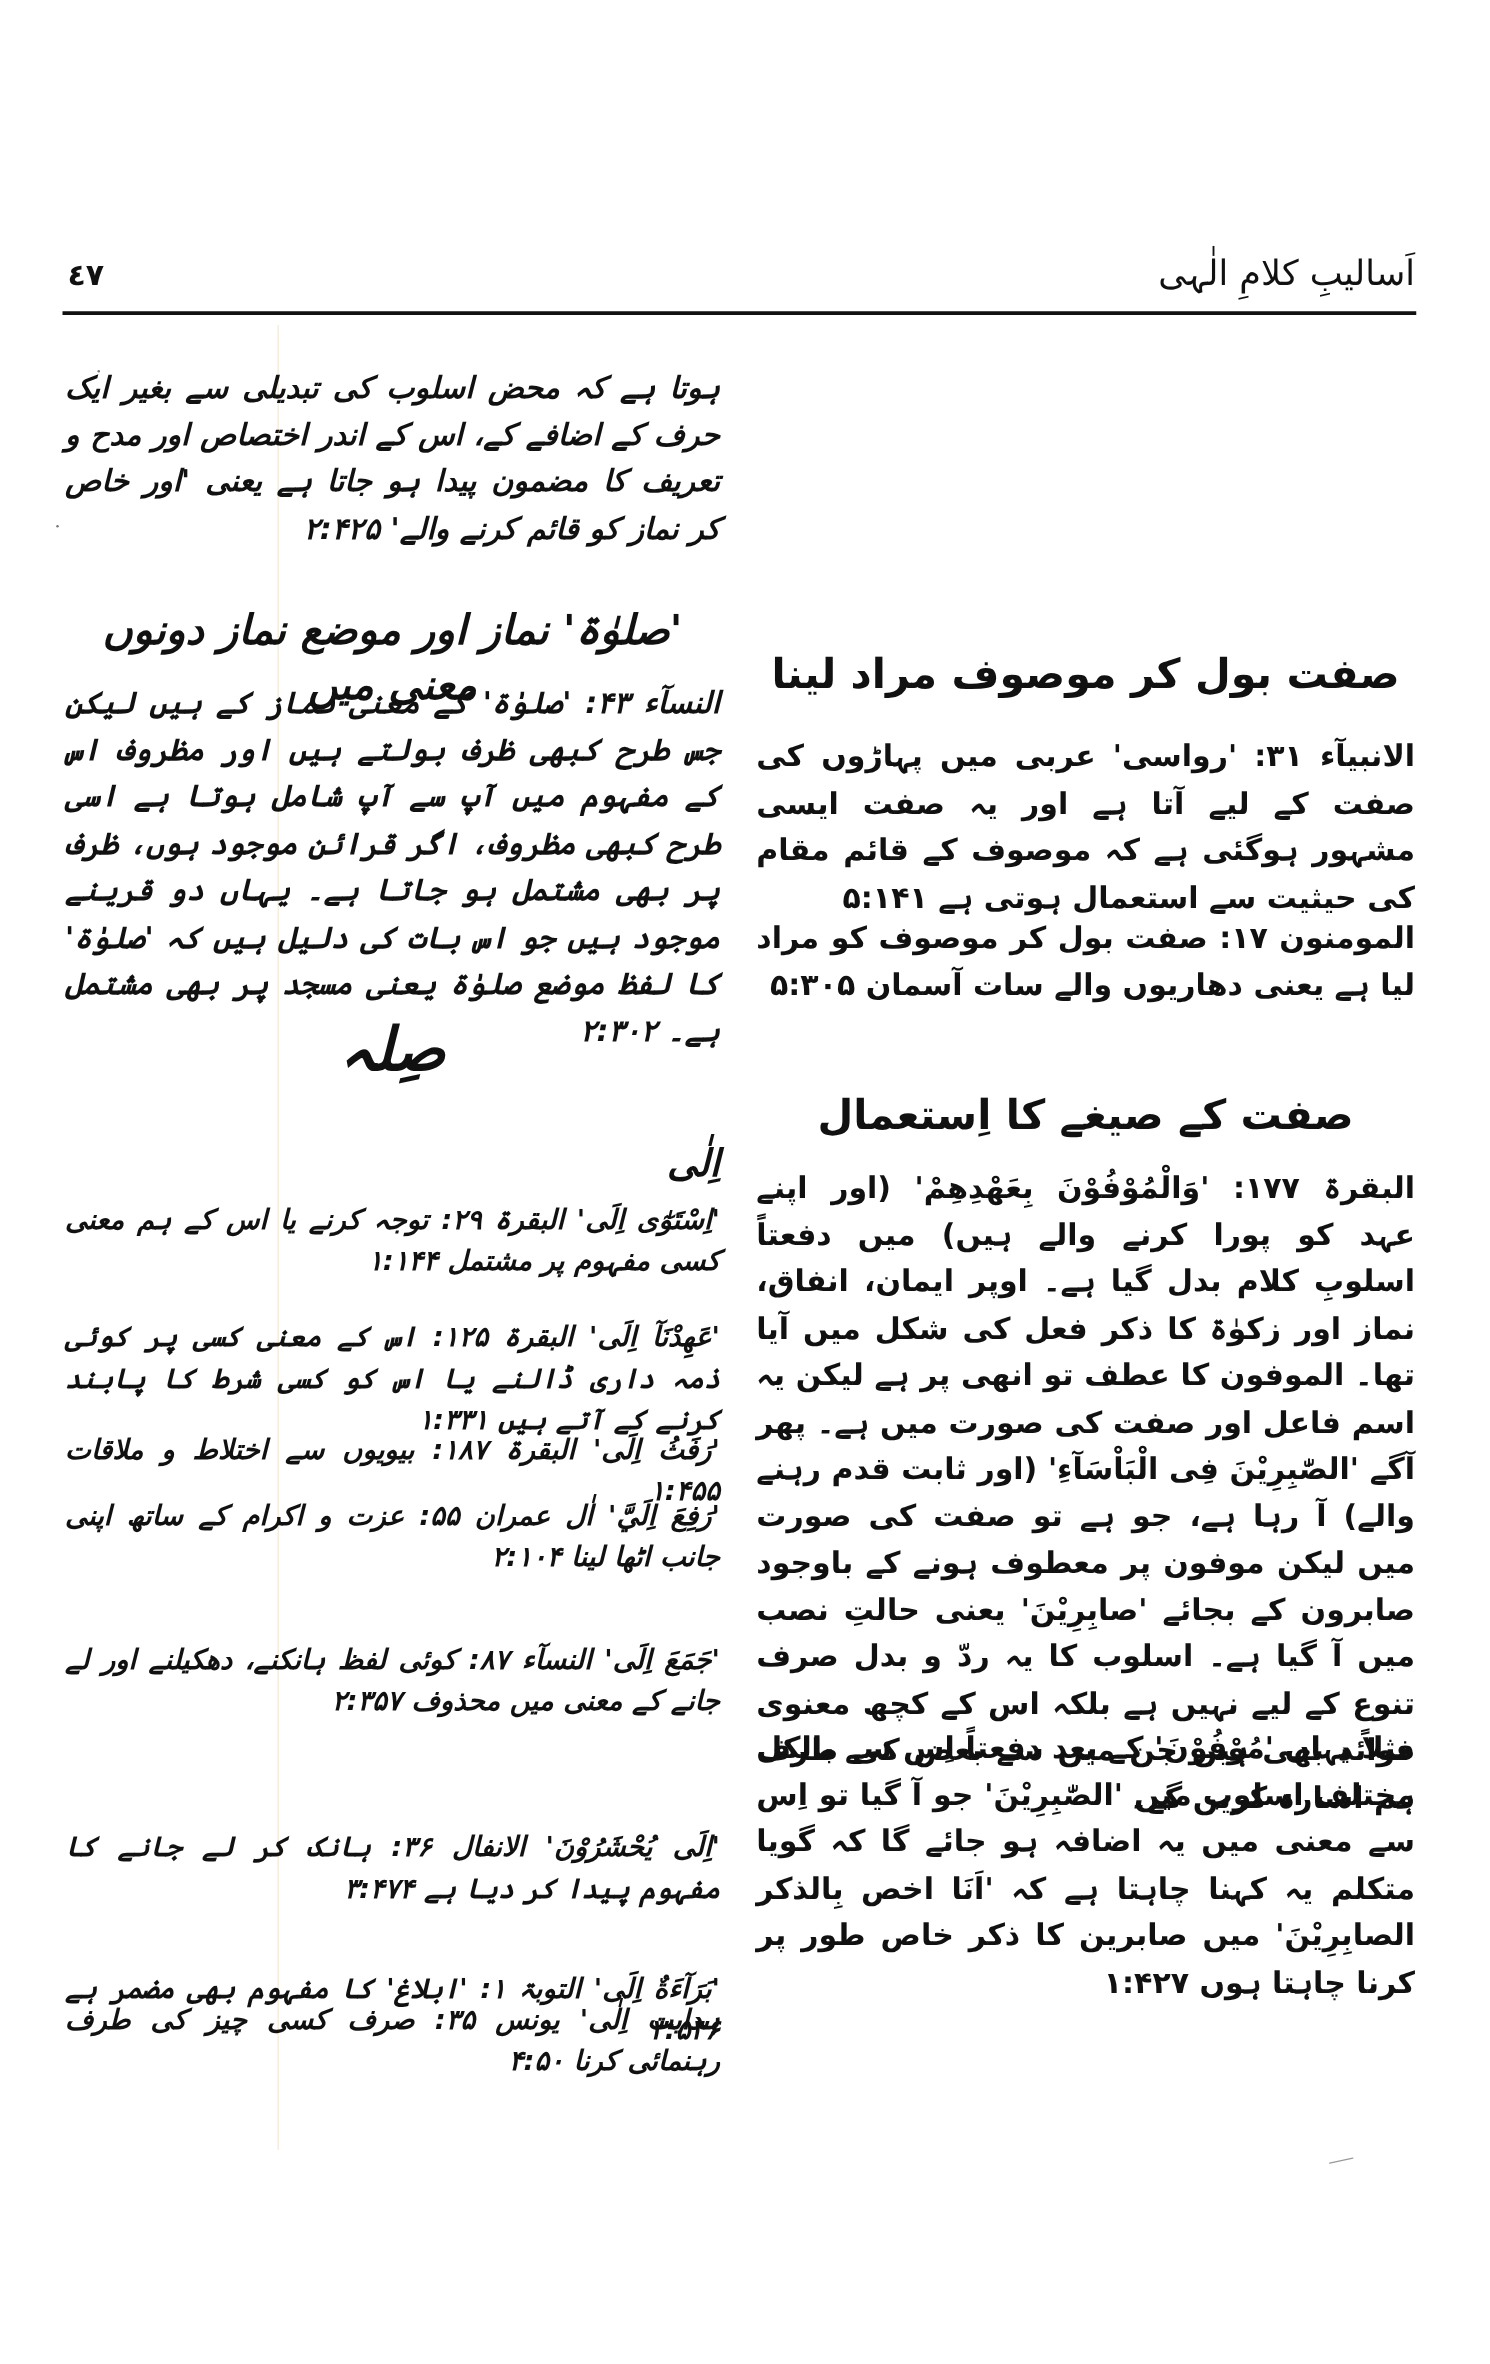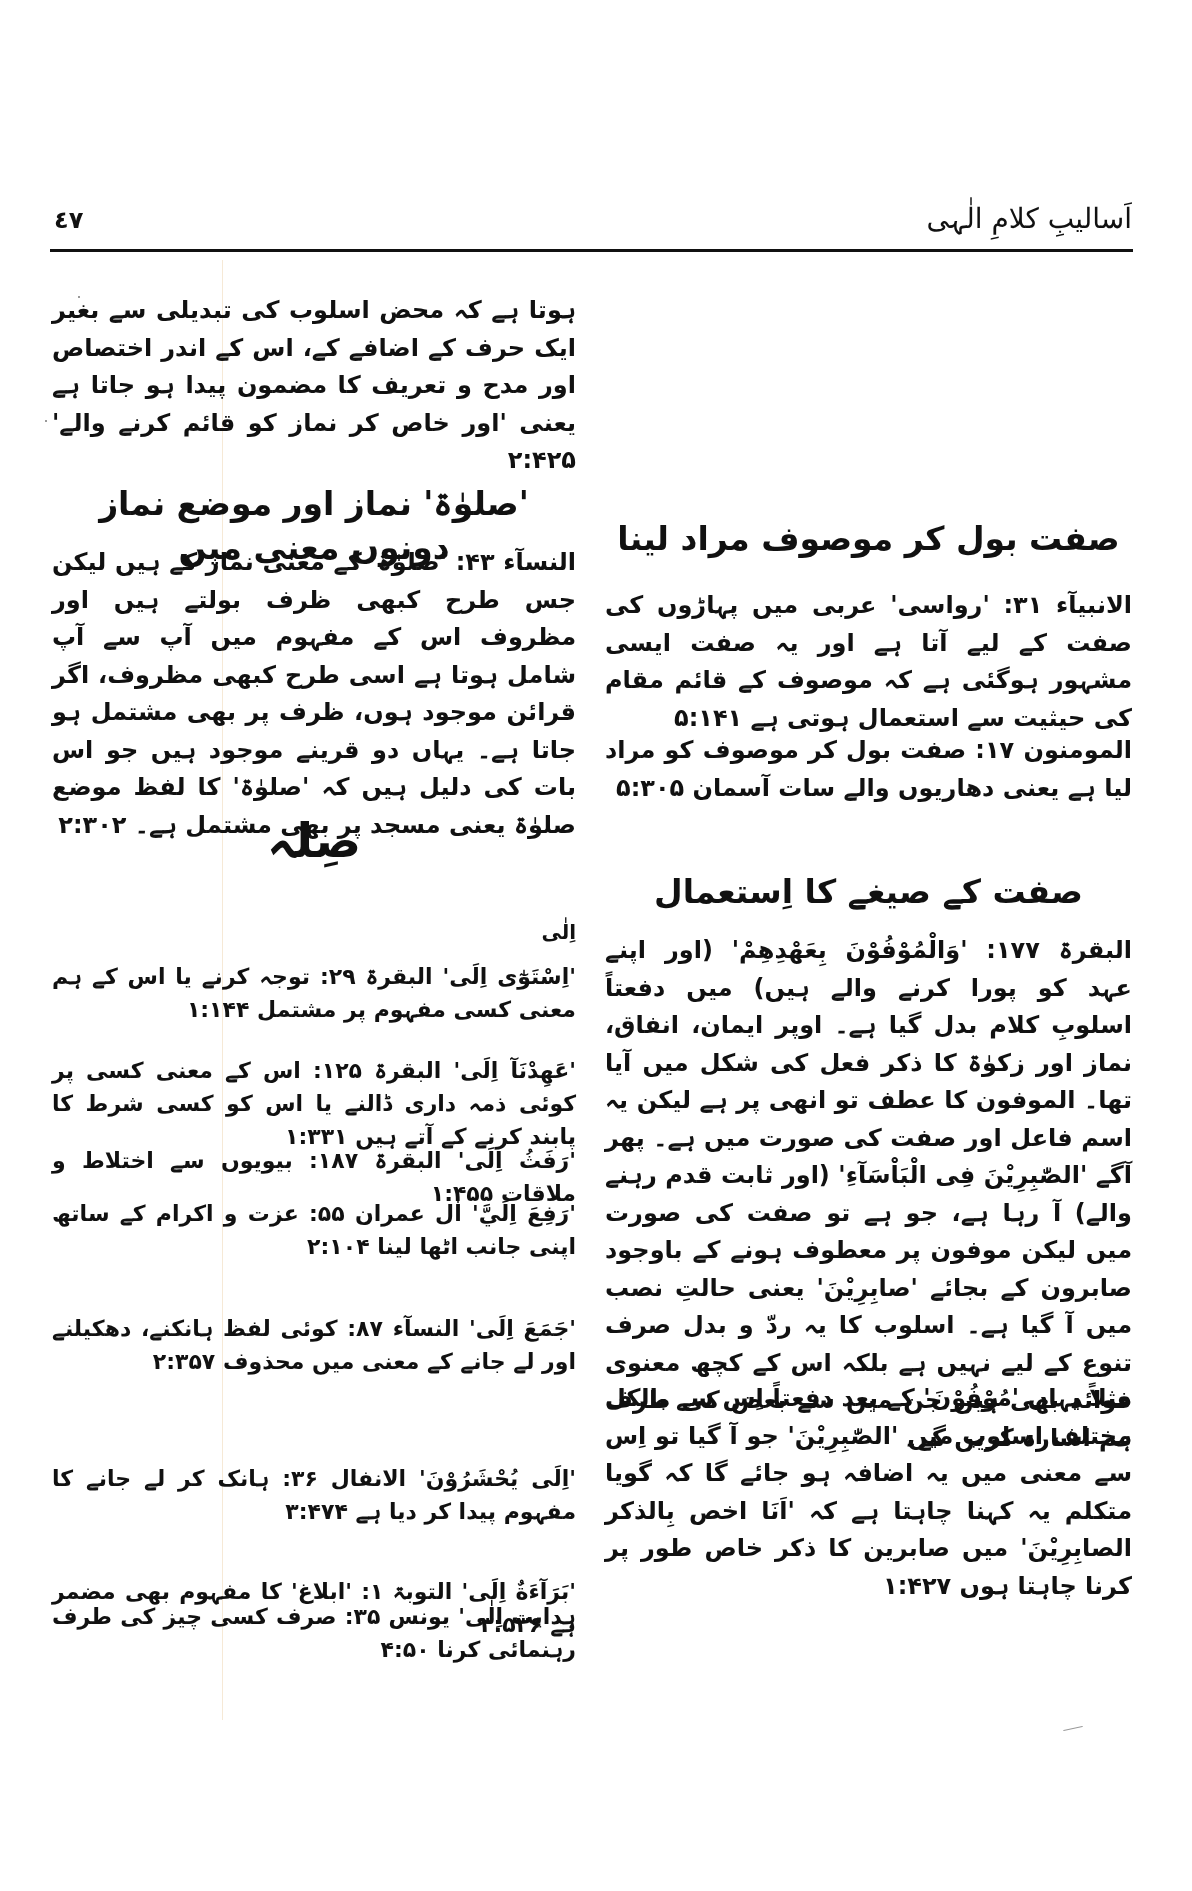--- a/index.html
+++ b/index.html
@@ -13,27 +13,27 @@
     position: absolute; right: 0; top: 2px; font-size: 28px; direction: rtl;
     font-family: "DejaVu Serif", serif; letter-spacing: -1px;
   }
   .page-number {
     position: absolute; left: 4px; top: 6px; font-size: 24px; font-weight: bold;
     font-family: "DejaVu Sans", sans-serif;
   }
   .rule { position: absolute; left: 50px; width: 1083px; top: 249px; height: 3px; background: #111; }
   .col { position: absolute; direction: rtl; text-align: justify; }
   .col.right { left: 605px; width: 527px; }
-  .col.left { left: 52px; width: 524px; }
+  .col.left { left: 52px; width: 524px; font-style: italic; }
   .blk { position: absolute; left: 0; right: 0; direction: rtl; }
   .para { font-size: 24px; line-height: 37.5px; text-align: justify; text-align-last: right; font-weight: bold; letter-spacing: -0.3px; }
   .list-item { font-size: 22px; line-height: 33px; font-weight: bold; text-align: justify; text-align-last: right; letter-spacing: -0.3px; }
   .heading { font-size: 33px; font-weight: bold; text-align: center; line-height: 44px; }
   .heading.large { font-size: 48px; line-height: 56px; }
-  .subhead { font-size: 20px; font-weight: bold; text-align: right; line-height: 40px; }
+  .subhead { font-size: 30px; font-weight: bold; text-align: right; line-height: 40px; }
   .speck { position: absolute; width: 2px; height: 2px; background: #777; border-radius: 1px; }
   .scan-line { position: absolute; left: 222px; top: 260px; width: 1px; height: 1460px; background: #f6e9d6; }
 </style>
 </head>
 <body>
 
 <div class="page">
 
   <div class="running-head">
     <span class="book-title">اَسالیبِ کلامِ الٰہی</span>

